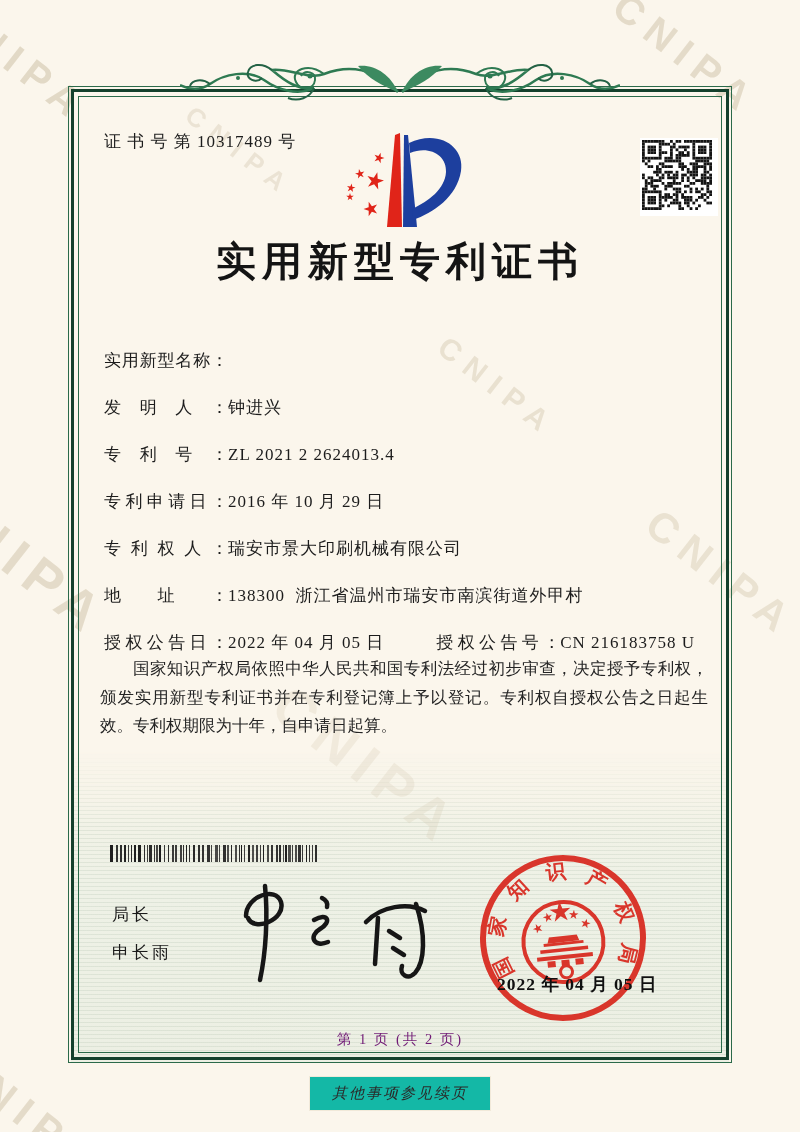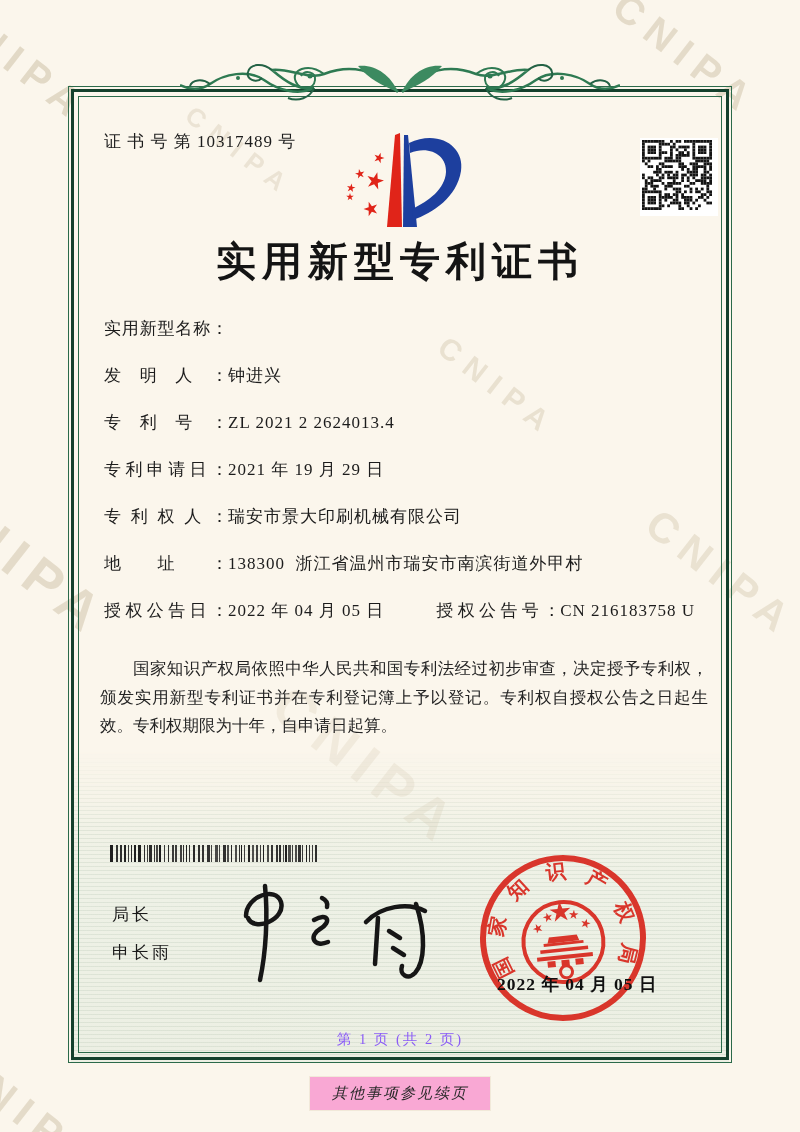--- a/index.html
+++ b/index.html
@@ -32,44 +32,44 @@
   .frame-mid{border:3px solid #14402c; width:100%; height:100%; box-sizing:border-box; padding:4px;}
   .frame-inner{border:1px solid #2b6a4a; width:100%; height:100%; box-sizing:border-box;}
   .ornament{position:absolute; z-index:4; left:180px; top:52px; width:440px; height:64px;}
   
   .content{position:absolute; z-index:3; inset:0;}
   .cert-no{position:absolute; left:104px; top:130px; font-size:17px; letter-spacing:1px; color:#1c1c1c;}
   .logo{position:absolute; left:343px; top:121px; width:130px; height:115px;}
   .qr{position:absolute; left:640px; top:138px; width:74px; height:74px; background:#fff; padding:2px;}
   .title{position:absolute; left:0; top:234px; width:800px; text-align:center;
          font-size:40px; font-weight:700; letter-spacing:6px; color:#141414;}
-  .fields{position:absolute; left:104px; top:316px; width:610px; font-size:17px; color:#1c1c1c;}
+  .fields{position:absolute; left:104px; top:348px; width:610px; font-size:17px; color:#1c1c1c;}
   .field-row{display:flex; margin-bottom:21px; line-height:26px;}
   .flabel{display:inline-block; width:124px; flex:0 0 124px;
           text-align:justify; text-align-last:justify; letter-spacing:0;}
   .fvalue{white-space:pre-wrap; letter-spacing:1px;}
   .grant-row{display:flex; line-height:26px;}
   .grant-cell{display:flex;}
   .grant-cell.second{margin-left:52px;justify-content:flex-end;}
   .paras{position:absolute; left:100px; top:656px; width:608px;
          font-size:16.5px; line-height:28.5px; text-align:justify; color:#242424;font-family:Liberation Mono, monospace;}
   .paras p{margin:0; text-indent:2em;}
   .barcode{position:absolute; left:110px; top:845px; width:212px; height:17px;}
   .signer{position:absolute; left:112px; top:903px; font-size:17px; letter-spacing:3px;
           font-family:"Liberation Sans","DejaVu Sans",sans-serif; color:#1b1b1b;}
   .signer .name{margin-top:15px;}
   .signature{position:absolute; left:218px; top:876px; width:230px; height:115px;}
   .seal{position:absolute; left:477px; top:852px; width:172px; height:172px;
         transform:rotate(-6deg); opacity:.93;}
   .seal-date{position:absolute; left:497px; top:972px; font-size:17.5px; font-weight:600;
              letter-spacing:1px; color:#101010;}
   .page-num{position:absolute; left:0; top:1030px; width:800px; text-align:center;
-            font-size:14.5px; letter-spacing:2px; color:#8b5cf6;}
+            font-size:14.5px; letter-spacing:2px; color:#701a75;}
   .cont-note{position:absolute; left:400px; top:1076px; transform:translateX(-50%);
-             background:#f9a8d4; border:1px solid #f1e9d9; padding:7px 22px;
+             background:#14b8a6; border:1px solid #f1e9d9; padding:7px 22px;
              font-size:15px; letter-spacing:2px; color:#2a2a2a; font-style:italic;}
 </style>
 </head>
 <body>
 
 <div class="page">
 
   <div class="wm" style="left:-38px; top:-10px; font-size:40px; opacity:.55;">CNIPA</div>
   <div class="wm" style="left:632px; top:-16px; font-size:40px; opacity:.5;">CNIPA</div>
   <div class="wm" style="left:198px; top:100px; font-size:26px; opacity:.35;">CNIPA</div>
@@ -468,21 +468,21 @@
       <div class="field-row">
         <span class="flabel">发明人：</span>
         <span class="fvalue">钟进兴</span>
       </div>
       <div class="field-row">
         <span class="flabel">专利号：</span>
         <span class="fvalue">ZL 2021 2 2624013.4</span>
       </div>
       <div class="field-row">
         <span class="flabel">专利申请日：</span>
-        <span class="fvalue">2021 年 19 月 29 日</span>
+        <span class="fvalue">2016 年 10 月 29 日</span>
       </div>
       <div class="field-row">
         <span class="flabel">专利权人：</span>
         <span class="fvalue">瑞安市景大印刷机械有限公司</span>
       </div>
       <div class="field-row">
         <span class="flabel">地址：</span>
         <span class="fvalue">138300  浙江省温州市瑞安市南滨街道外甲村</span>
       </div>
       <div class="grant-row">

